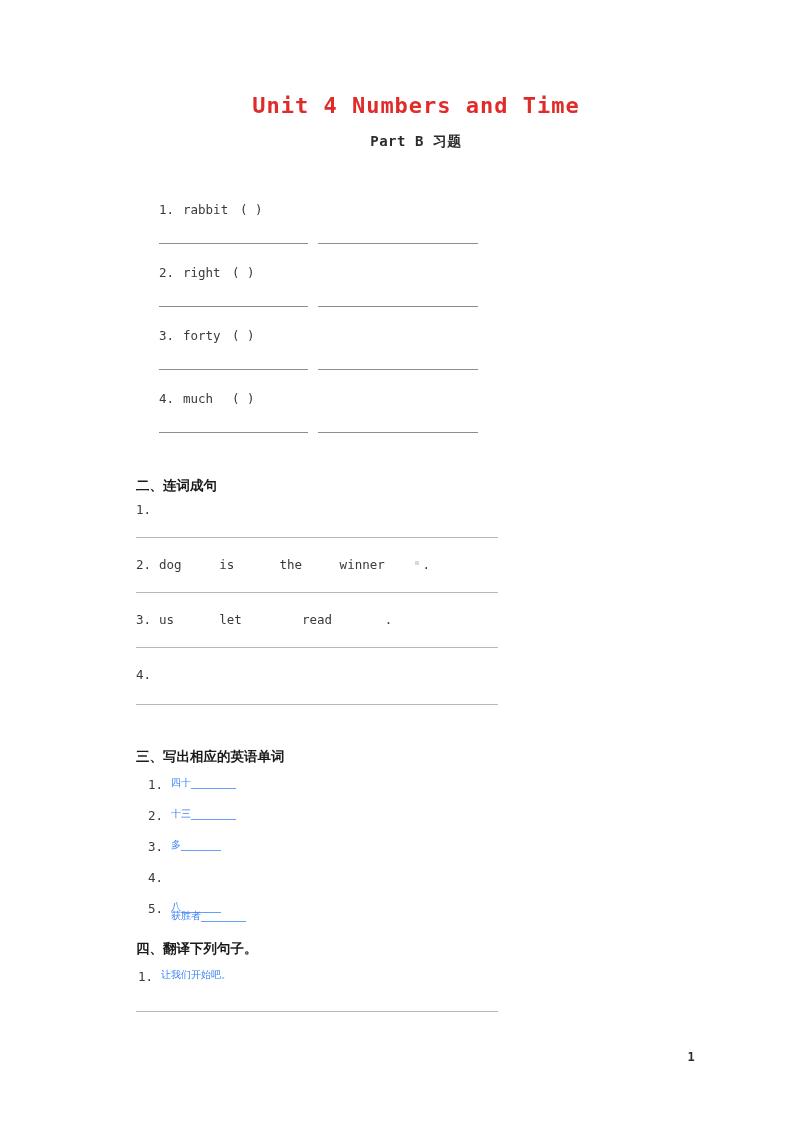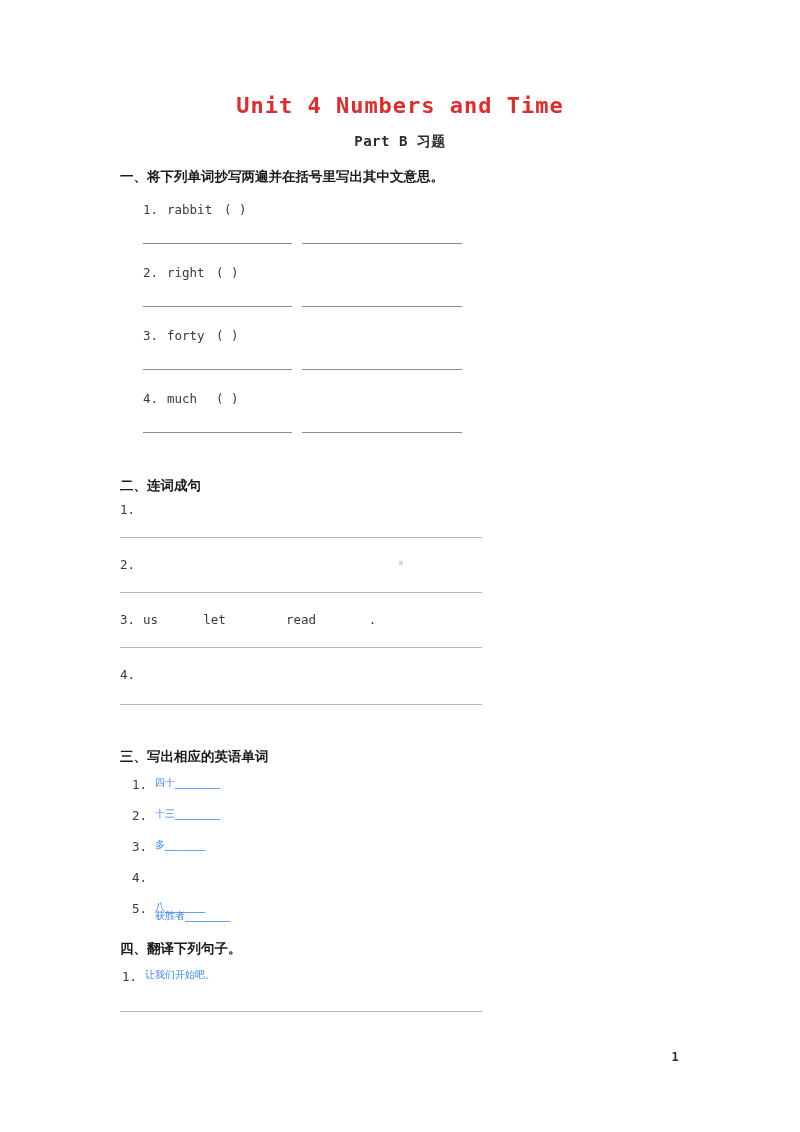--- a/index.html
+++ b/index.html
@@ -11,21 +11,21 @@
     width: 800px;
     height: 1132px;
     position: relative;
     font-family: "Liberation Serif", "DejaVu Serif", serif;
     color: #231f20;
     overflow: hidden;
   }
 
   .page {
     position: absolute;
-    top: 0; left: 0;
+    top: 0; left: 16px;
     width: 636px;
     height: 1132px;
   }
 
   
   .doc-title {
     position: absolute;
     top: 93px;
     left: 0;
     width: 800px;
@@ -113,21 +113,20 @@
   }
 </style>
 </head>
 <body>
 
 <div class="page">
 
   <div class="doc-title">Unit 4 Numbers and Time</div>
   <div class="doc-subtitle">Part B 习题</div>
 
-  <div class="section-heading" style="top:168px;">一、将下列单词抄写两遍并在括号里写出其中文意思。</div>
 
   <div class="item-text" style="top:202px; left:143px;">1.</div>
   <div class="item-text" style="top:202px; left:167px;">rabbit</div>
   <div class="item-text" style="top:202px; left:224px;">( )</div>
   <div class="blank-rule" style="top:243px; left:143px; width:149px;"></div>
   <div class="blank-rule" style="top:243px; left:302px; width:160px;"></div>
 
   <div class="item-text" style="top:265px; left:143px;">2.</div>
   <div class="item-text" style="top:265px; left:167px;">right</div>
   <div class="item-text" style="top:265px; left:216px;">( )</div>
@@ -145,20 +144,21 @@
   <div class="item-text" style="top:391px; left:216px;">( )</div>
   <div class="blank-rule" style="top:432px; left:143px; width:149px;"></div>
   <div class="blank-rule" style="top:432px; left:302px; width:160px;"></div>
 
   <div class="section-heading" style="top:469px;margin-top:8px;">二、连词成句</div>
 
   <div class="item-text" style="top:502px; left:120px;">1.</div>
   <div class="sep-rule" style="top:537px; left:120px; width:362px;"></div>
 
   <div class="item-text" style="top:557px; left:120px;">2.</div>
+  <div class="item-text" style="top:557px; left:143px;">dog     is      the     winner     .</div>
   <div class="artifact" style="top:561px; left:399px;"></div>
   <div class="sep-rule" style="top:592px; left:120px; width:362px;"></div>
 
   <div class="item-text" style="top:612px; left:120px;">3.</div>
   <div class="item-text" style="top:612px; left:143px;">us      let        read       .</div>
   <div class="sep-rule" style="top:647px; left:120px; width:362px;"></div>
 
   <div class="item-text" style="top:667px; left:120px;">4.</div>
   <div class="sep-rule" style="top:704px; left:120px; width:362px;"></div>
 

